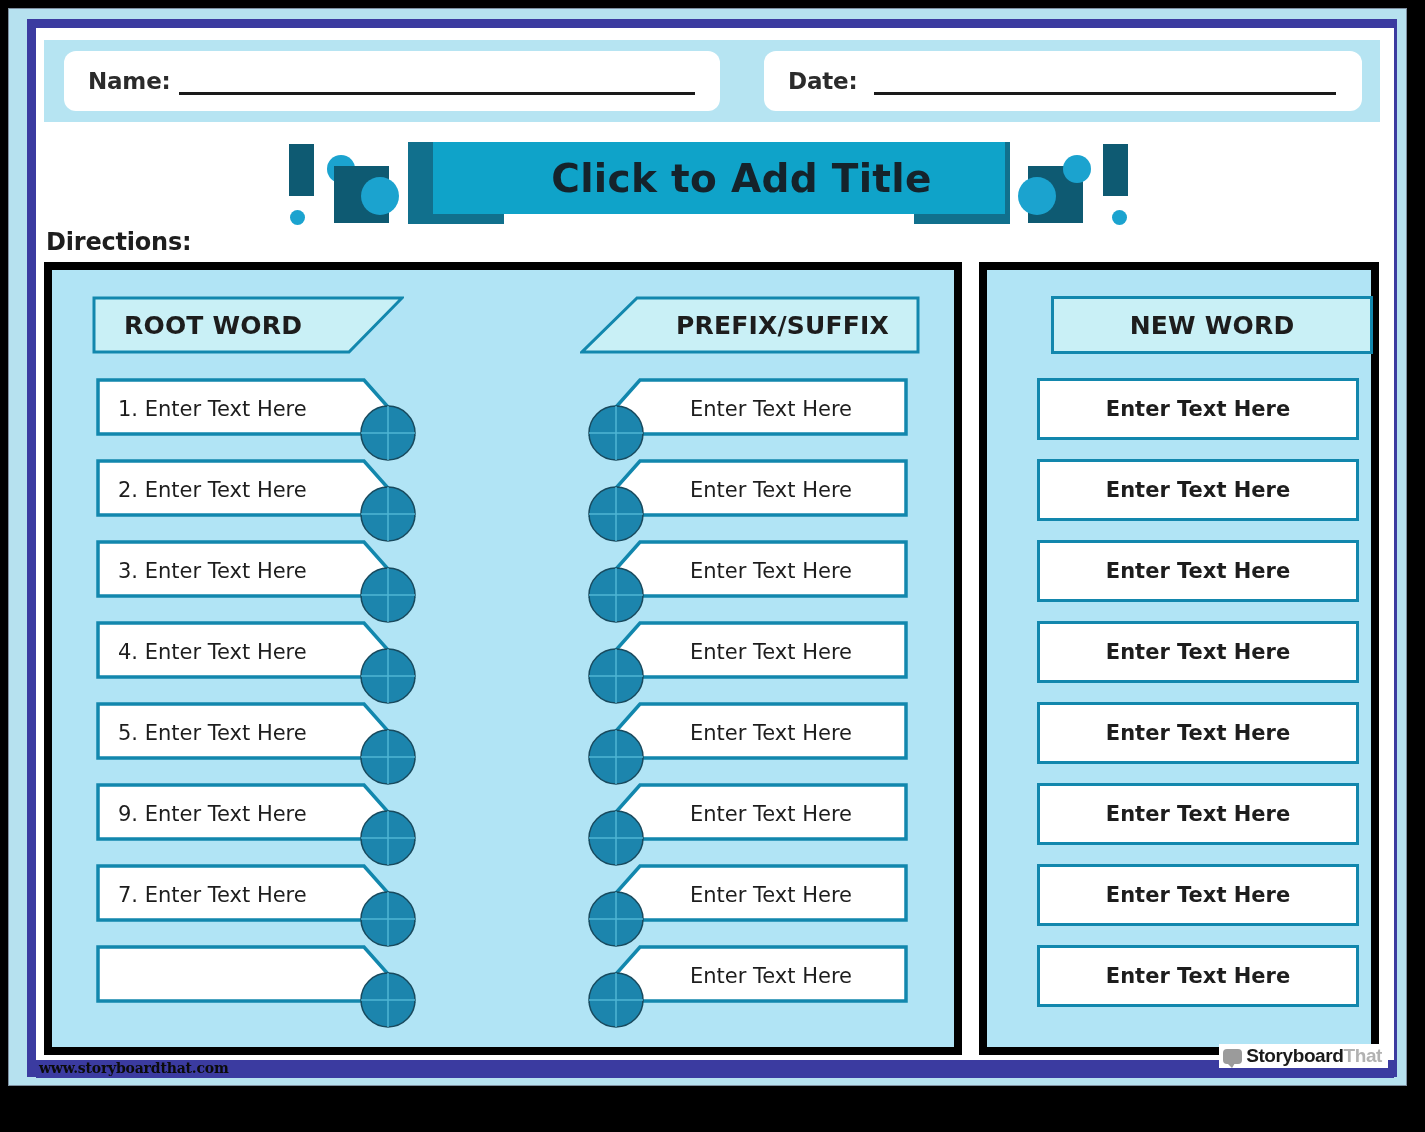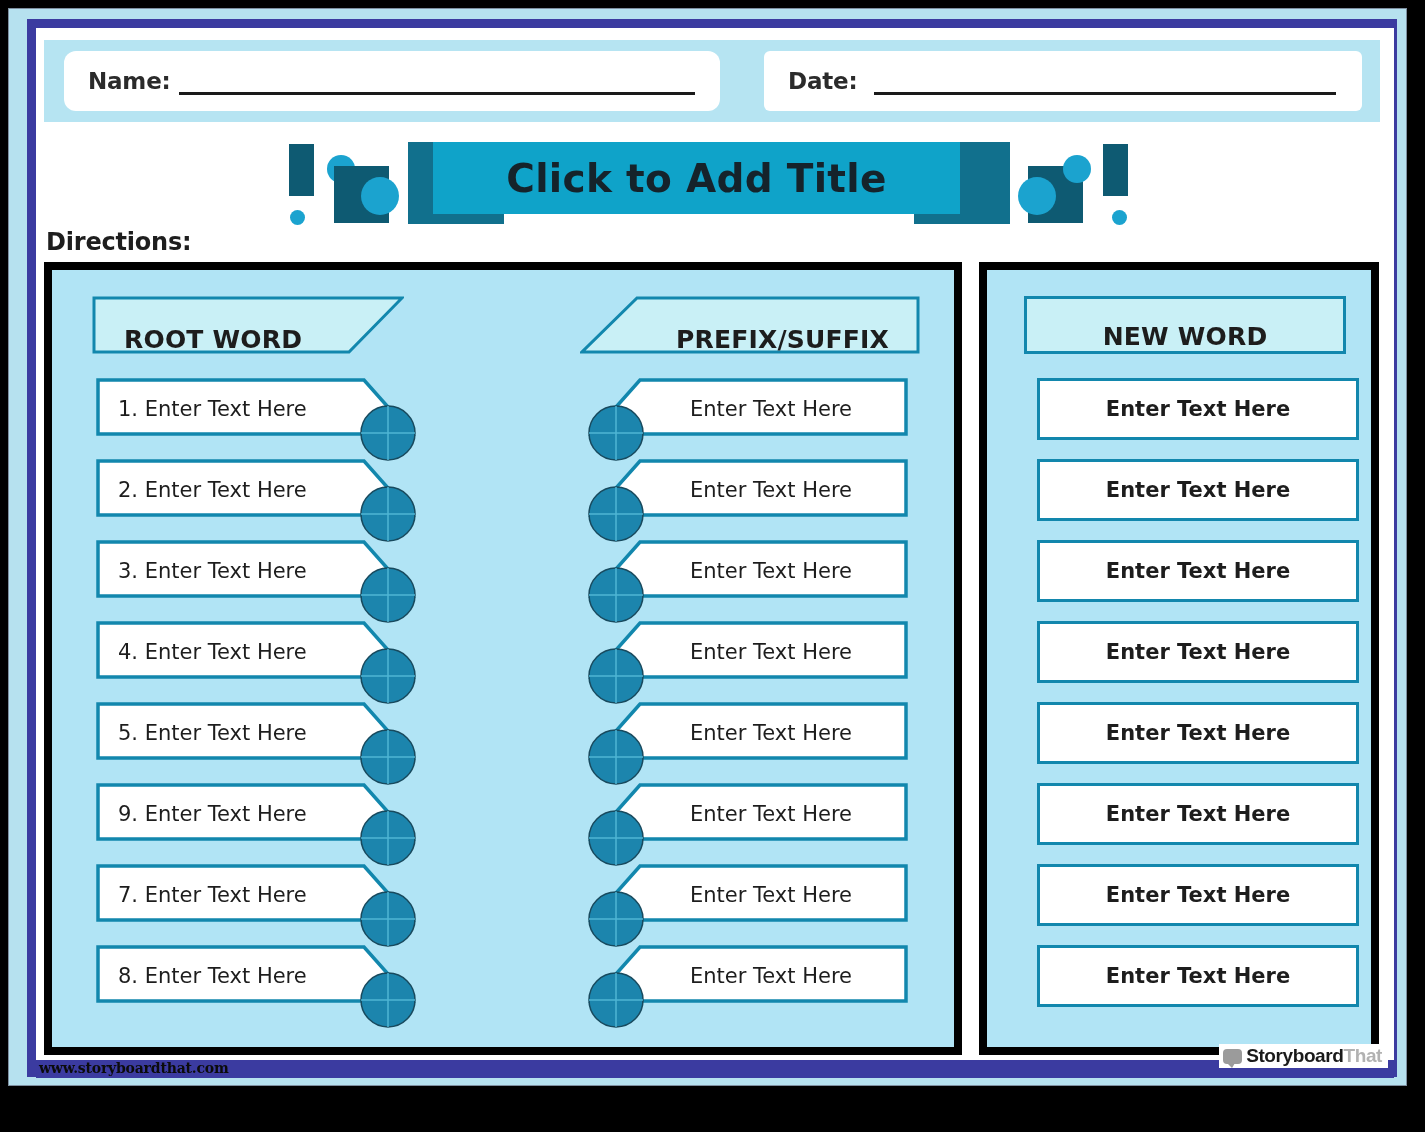--- a/index.html
+++ b/index.html
@@ -56,21 +56,21 @@
   }
   .field-card {
     position: absolute;
     top: 11px;
     height: 60px;
     background: #ffffff;
     border-radius: 12px;
     box-sizing: border-box;
   }
   .field-card.name  { left: 20px;  width: 656px; }
-  .field-card.date  { left: 720px; width: 598px; border-radius: 6px; }
+  .field-card.date  { left: 720px; width: 598px; }
   .field-label {
     position: absolute;
     left: 24px; top: 50%;
     transform: translateY(-50%);
     font-family: "DejaVu Sans", sans-serif;
     font-size: 23px;
     font-weight: bold;
     color: #2b2b2b;
     letter-spacing: -0.2px;
     white-space: nowrap;
@@ -96,20 +96,21 @@
   .deco.circ  { background: #1ba3cf; border-radius: 50%; }
   .title-bar {
     position: absolute;
     left: 397px; top: 16px;
     width: 527px; height: 72px;
     background: #0fa3c9;
     display: flex;
     align-items: center;
     justify-content: center;
     z-index: 5;
+    padding-left: 45px;
   }
   .title-text {
     font-family: "DejaVu Sans", sans-serif;
     font-size: 39px;
     font-weight: bold;
     color: #15232b;
     letter-spacing: 0.3px;
     white-space: nowrap;
   }
 
@@ -135,40 +136,40 @@
   .panel-right { left: 943px; top: 234px; width: 400px; height: 793px; }
 
   
   .hdr {
     position: absolute;
     height: 58px;
     background: #c9f0f6;
     border: 3px solid #1287ad;
     box-sizing: border-box;
     display: flex;
-    align-items: flex-end;
+    align-items: center;
   }
   .hdr-text {
     font-family: "DejaVu Sans", sans-serif;
     font-size: 25px;
     font-weight: bold;
     color: #1d1d1d;
     letter-spacing: 0.2px;
     white-space: nowrap;
   }
   
   .hdr-trap { border: none; background: transparent; padding: 0; }
   .hdr-trap svg { position: absolute; left: 0; top: 0; }
   .hdr-trap .hdr-text { position: relative; z-index: 2; }
 
   .hdr-root   { left: 40px;  top: 26px; width: 312px; }
   .hdr-root .hdr-text   { margin-left: 32px; }
   .hdr-prefix { left: 528px; top: 26px; width: 340px; }
   .hdr-prefix .hdr-text { margin-left: 96px; }
-  .hdr-new    { left: 37px;  top: 26px; width: 322px; justify-content: center; }
+  .hdr-new    { left: 64px;  top: 26px; width: 322px; justify-content: center; }
 
   
   .row-slot { position: absolute; height: 62px; }
   .row-text {
     position: absolute;
     top: 0; left: 0;
     height: 62px;
     display: flex;
     align-items: center;
     z-index: 3;
@@ -398,21 +399,20 @@
           </div>
           <div class="row-slot" style="top: 675px;">
             <svg width="330" height="62" viewBox="0 0 330 62">
               <polygon points="2,2 268,2 316,56 2,56" fill="#ffffff" stroke="#1287ad" stroke-width="3.5"></polygon>
               <g>
                 <circle cx="292" cy="55" r="27" fill="#1c85ad" stroke="#184a5e" stroke-width="1.5"></circle>
                 <line x1="265" y1="55" x2="319" y2="55" stroke="#4fb6d4" stroke-width="1.5"></line>
                 <line x1="292" y1="28" x2="292" y2="82" stroke="#4fb6d4" stroke-width="1.5"></line>
               </g>
             </svg>
-            <div class="row-text">8. Enter Text Here</div>
           </div>
         </div>
       <div class="col-prefix">
           <div class="row-slot" style="top: 108px;">
             <svg width="330" height="62" viewBox="0 0 330 62">
               <polygon points="62,2 328,2 328,56 14,56" fill="#ffffff" stroke="#1287ad" stroke-width="3.5"></polygon>
               <g>
                 <circle cx="38" cy="55" r="27" fill="#1c85ad" stroke="#184a5e" stroke-width="1.5"></circle>
                 <line x1="11" y1="55" x2="65" y2="55" stroke="#4fb6d4" stroke-width="1.5"></line>
                 <line x1="38" y1="28" x2="38" y2="82" stroke="#4fb6d4" stroke-width="1.5"></line>

